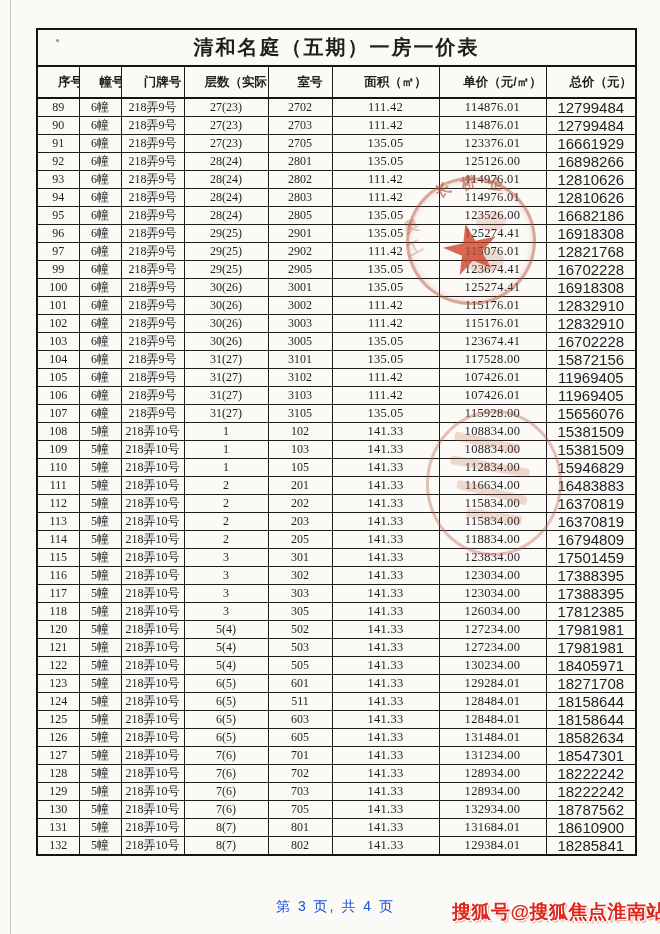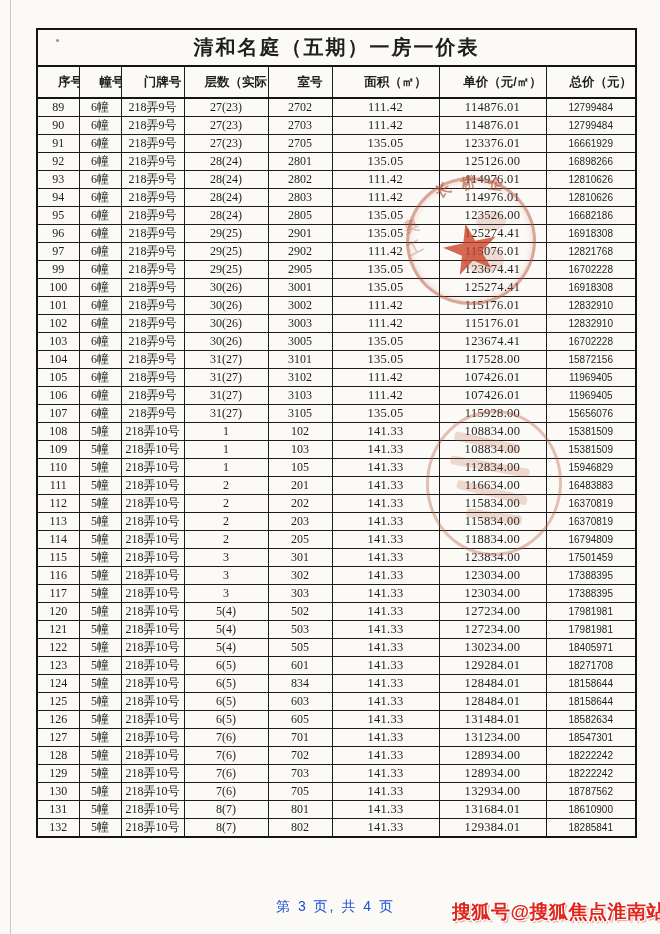--- a/index.html
+++ b/index.html
@@ -30,21 +30,21 @@
   }
   .header-row th {
     height:30px; font-size:12.5px; font-weight:700;
     font-family:"Liberation Sans","DejaVu Sans",sans-serif;
     border-bottom:2px solid #141414;
     padding-left:20px;
   }
   .price-table tbody td { height:17px; line-height:17px; font-size:12px; }
   .price-table tbody td:nth-child(6),
   .price-table tbody td:nth-child(7) { font-size:12.5px; letter-spacing:.3px; }
-  .price-table tbody td:nth-child(8) { font-size:10px;
+  .price-table tbody td:nth-child(8) { font-size:15px;
     font-family:"Liberation Sans","DejaVu Sans",sans-serif; }
 
   .page-footer {
     position:absolute; left:36px; top:898px; width:599px;
     text-align:center; font-size:14px; letter-spacing:2px; color:#1d4ed8;
     font-family:"Liberation Sans","DejaVu Sans",sans-serif;
   }
   .watermark {
     position:absolute; left:452px; top:899px; white-space:nowrap;
     font-size:19px; font-weight:800; letter-spacing:.5px; color:#e0251b;
@@ -402,20 +402,30 @@
           <td>117</td>
           <td>5幢</td>
           <td>218弄10号</td>
           <td>3</td>
           <td>303</td>
           <td>141.33</td>
           <td>123034.00</td>
           <td>17388395</td>
         </tr>
         <tr>
+          <td>118</td>
+          <td>5幢</td>
+          <td>218弄10号</td>
+          <td>3</td>
+          <td>305</td>
+          <td>141.33</td>
+          <td>126034.00</td>
+          <td>17812385</td>
+        </tr>
+        <tr>
           <td>120</td>
           <td>5幢</td>
           <td>218弄10号</td>
           <td>5(4)</td>
           <td>502</td>
           <td>141.33</td>
           <td>127234.00</td>
           <td>17981981</td>
         </tr>
         <tr>
@@ -446,21 +456,21 @@
           <td>601</td>
           <td>141.33</td>
           <td>129284.01</td>
           <td>18271708</td>
         </tr>
         <tr>
           <td>124</td>
           <td>5幢</td>
           <td>218弄10号</td>
           <td>6(5)</td>
-          <td>834</td>
+          <td>511</td>
           <td>141.33</td>
           <td>128484.01</td>
           <td>18158644</td>
         </tr>
         <tr>
           <td>125</td>
           <td>5幢</td>
           <td>218弄10号</td>
           <td>6(5)</td>
           <td>603</td>

